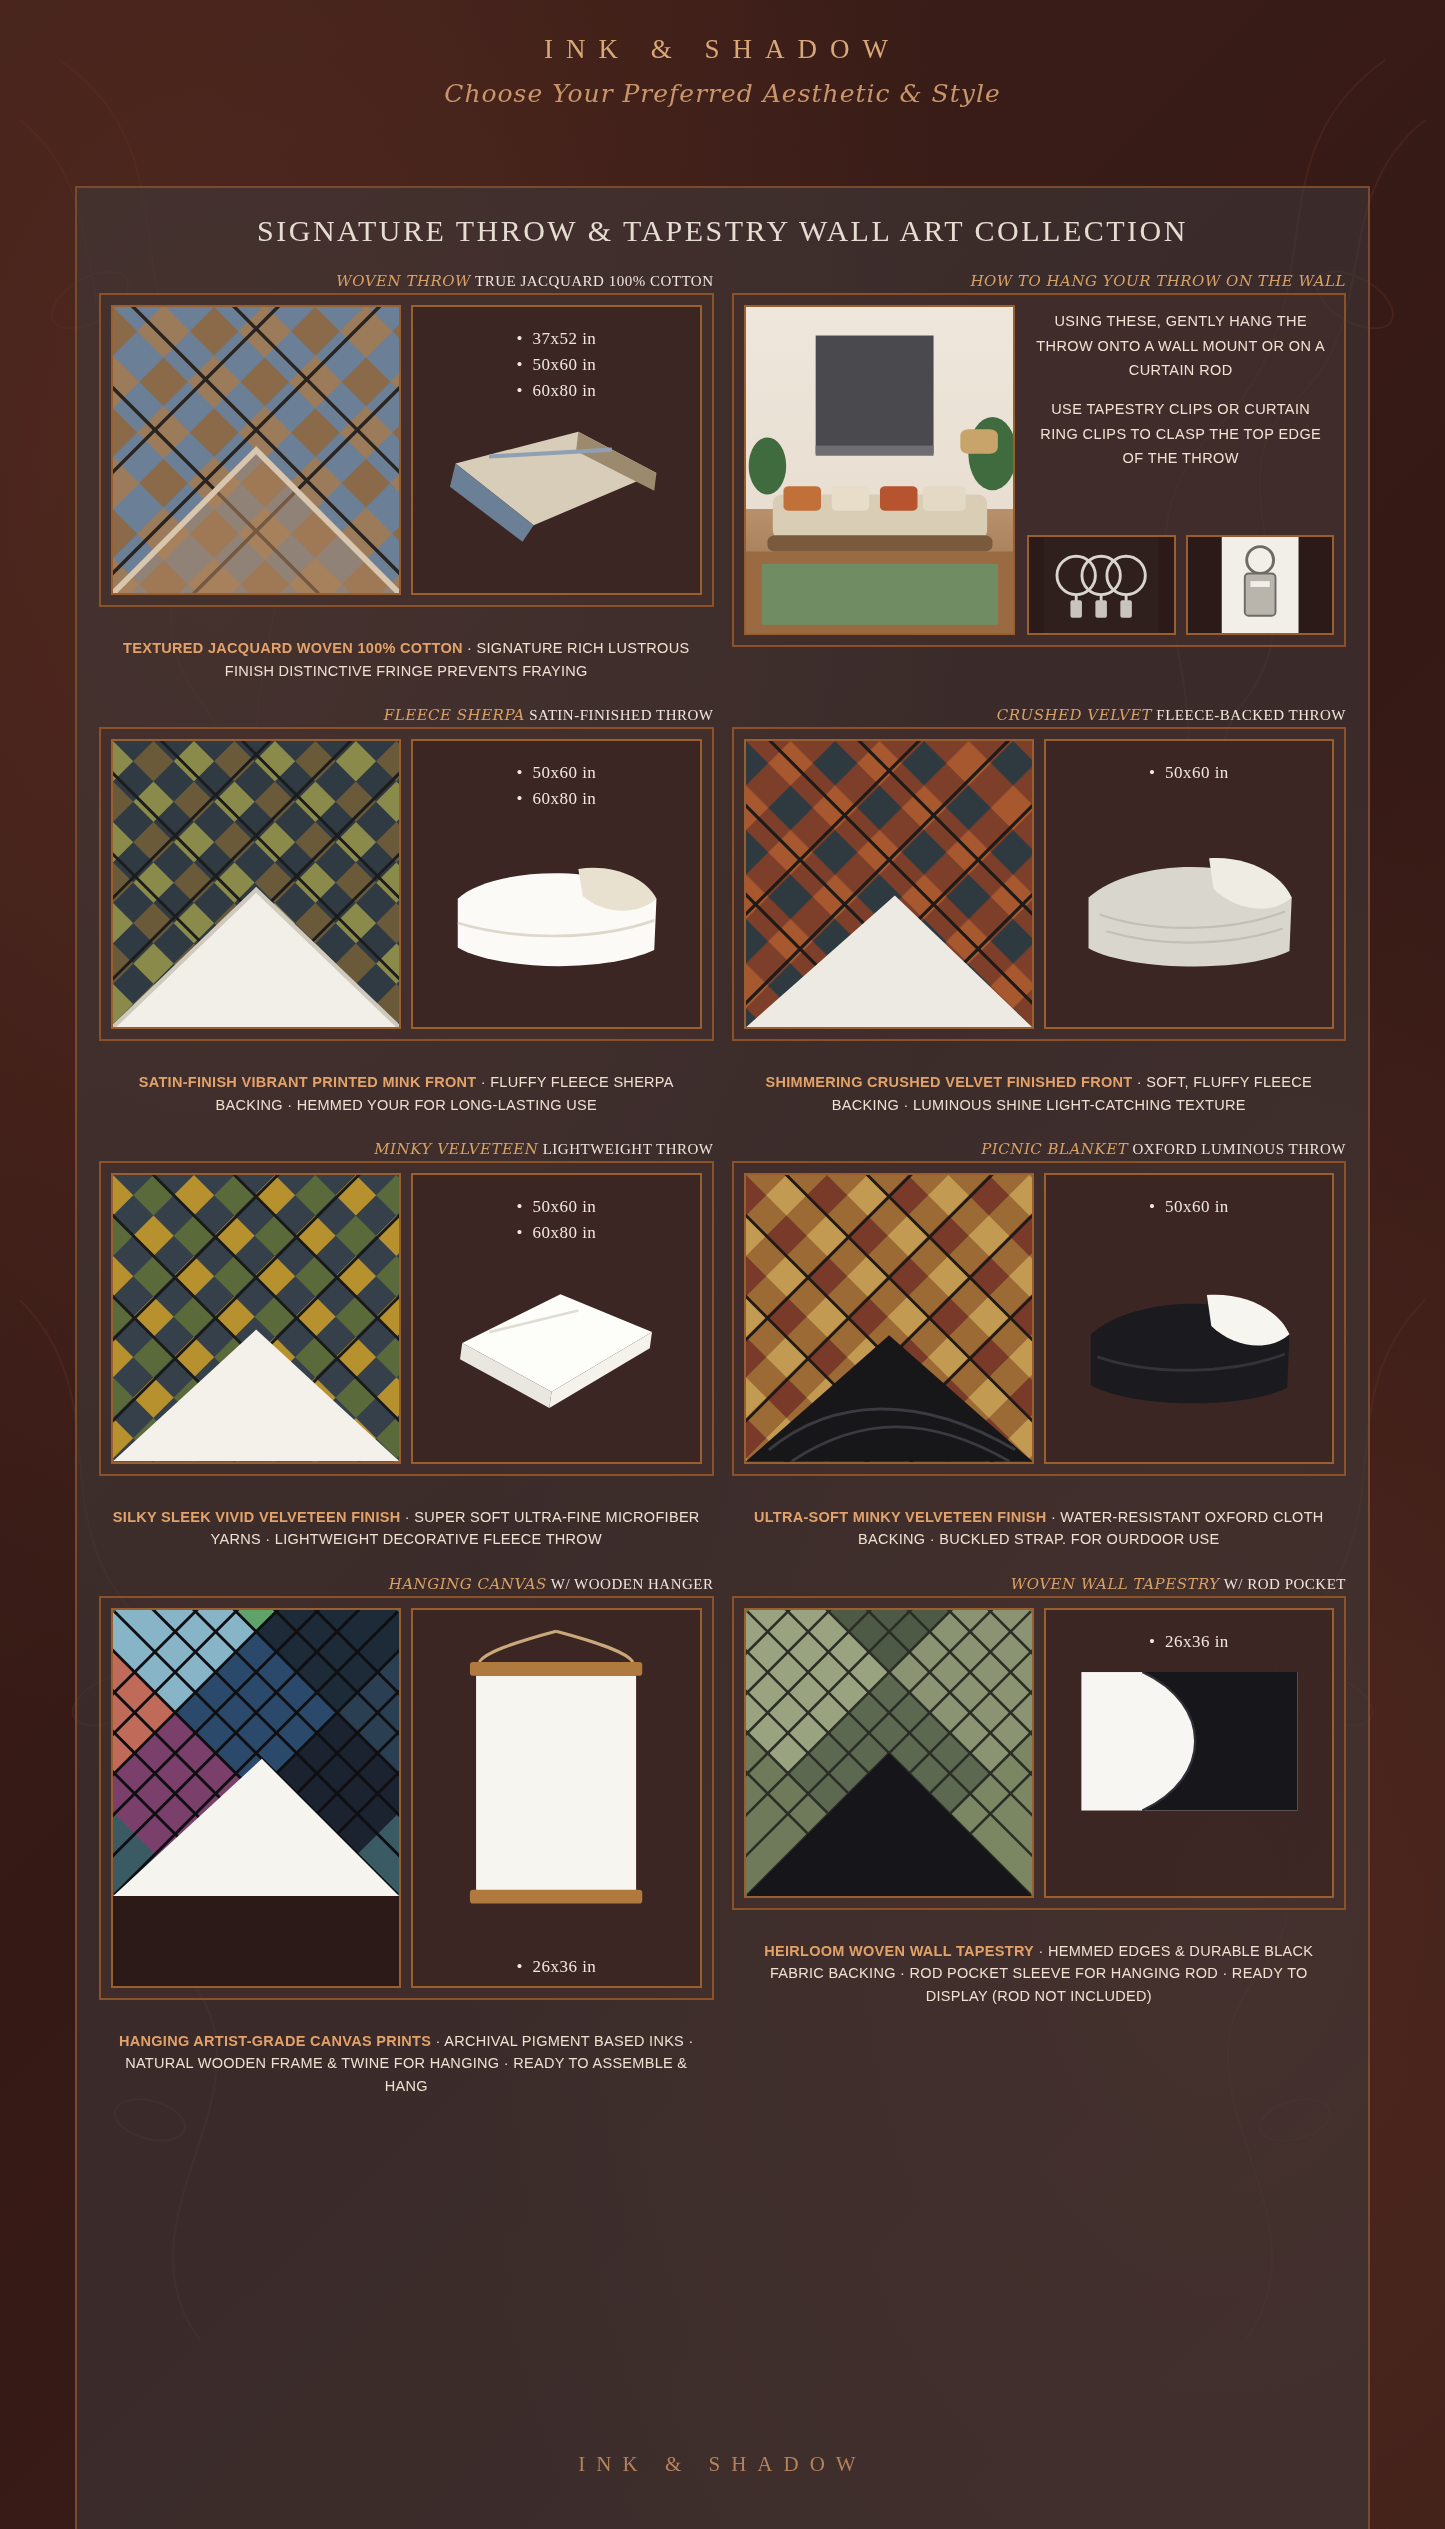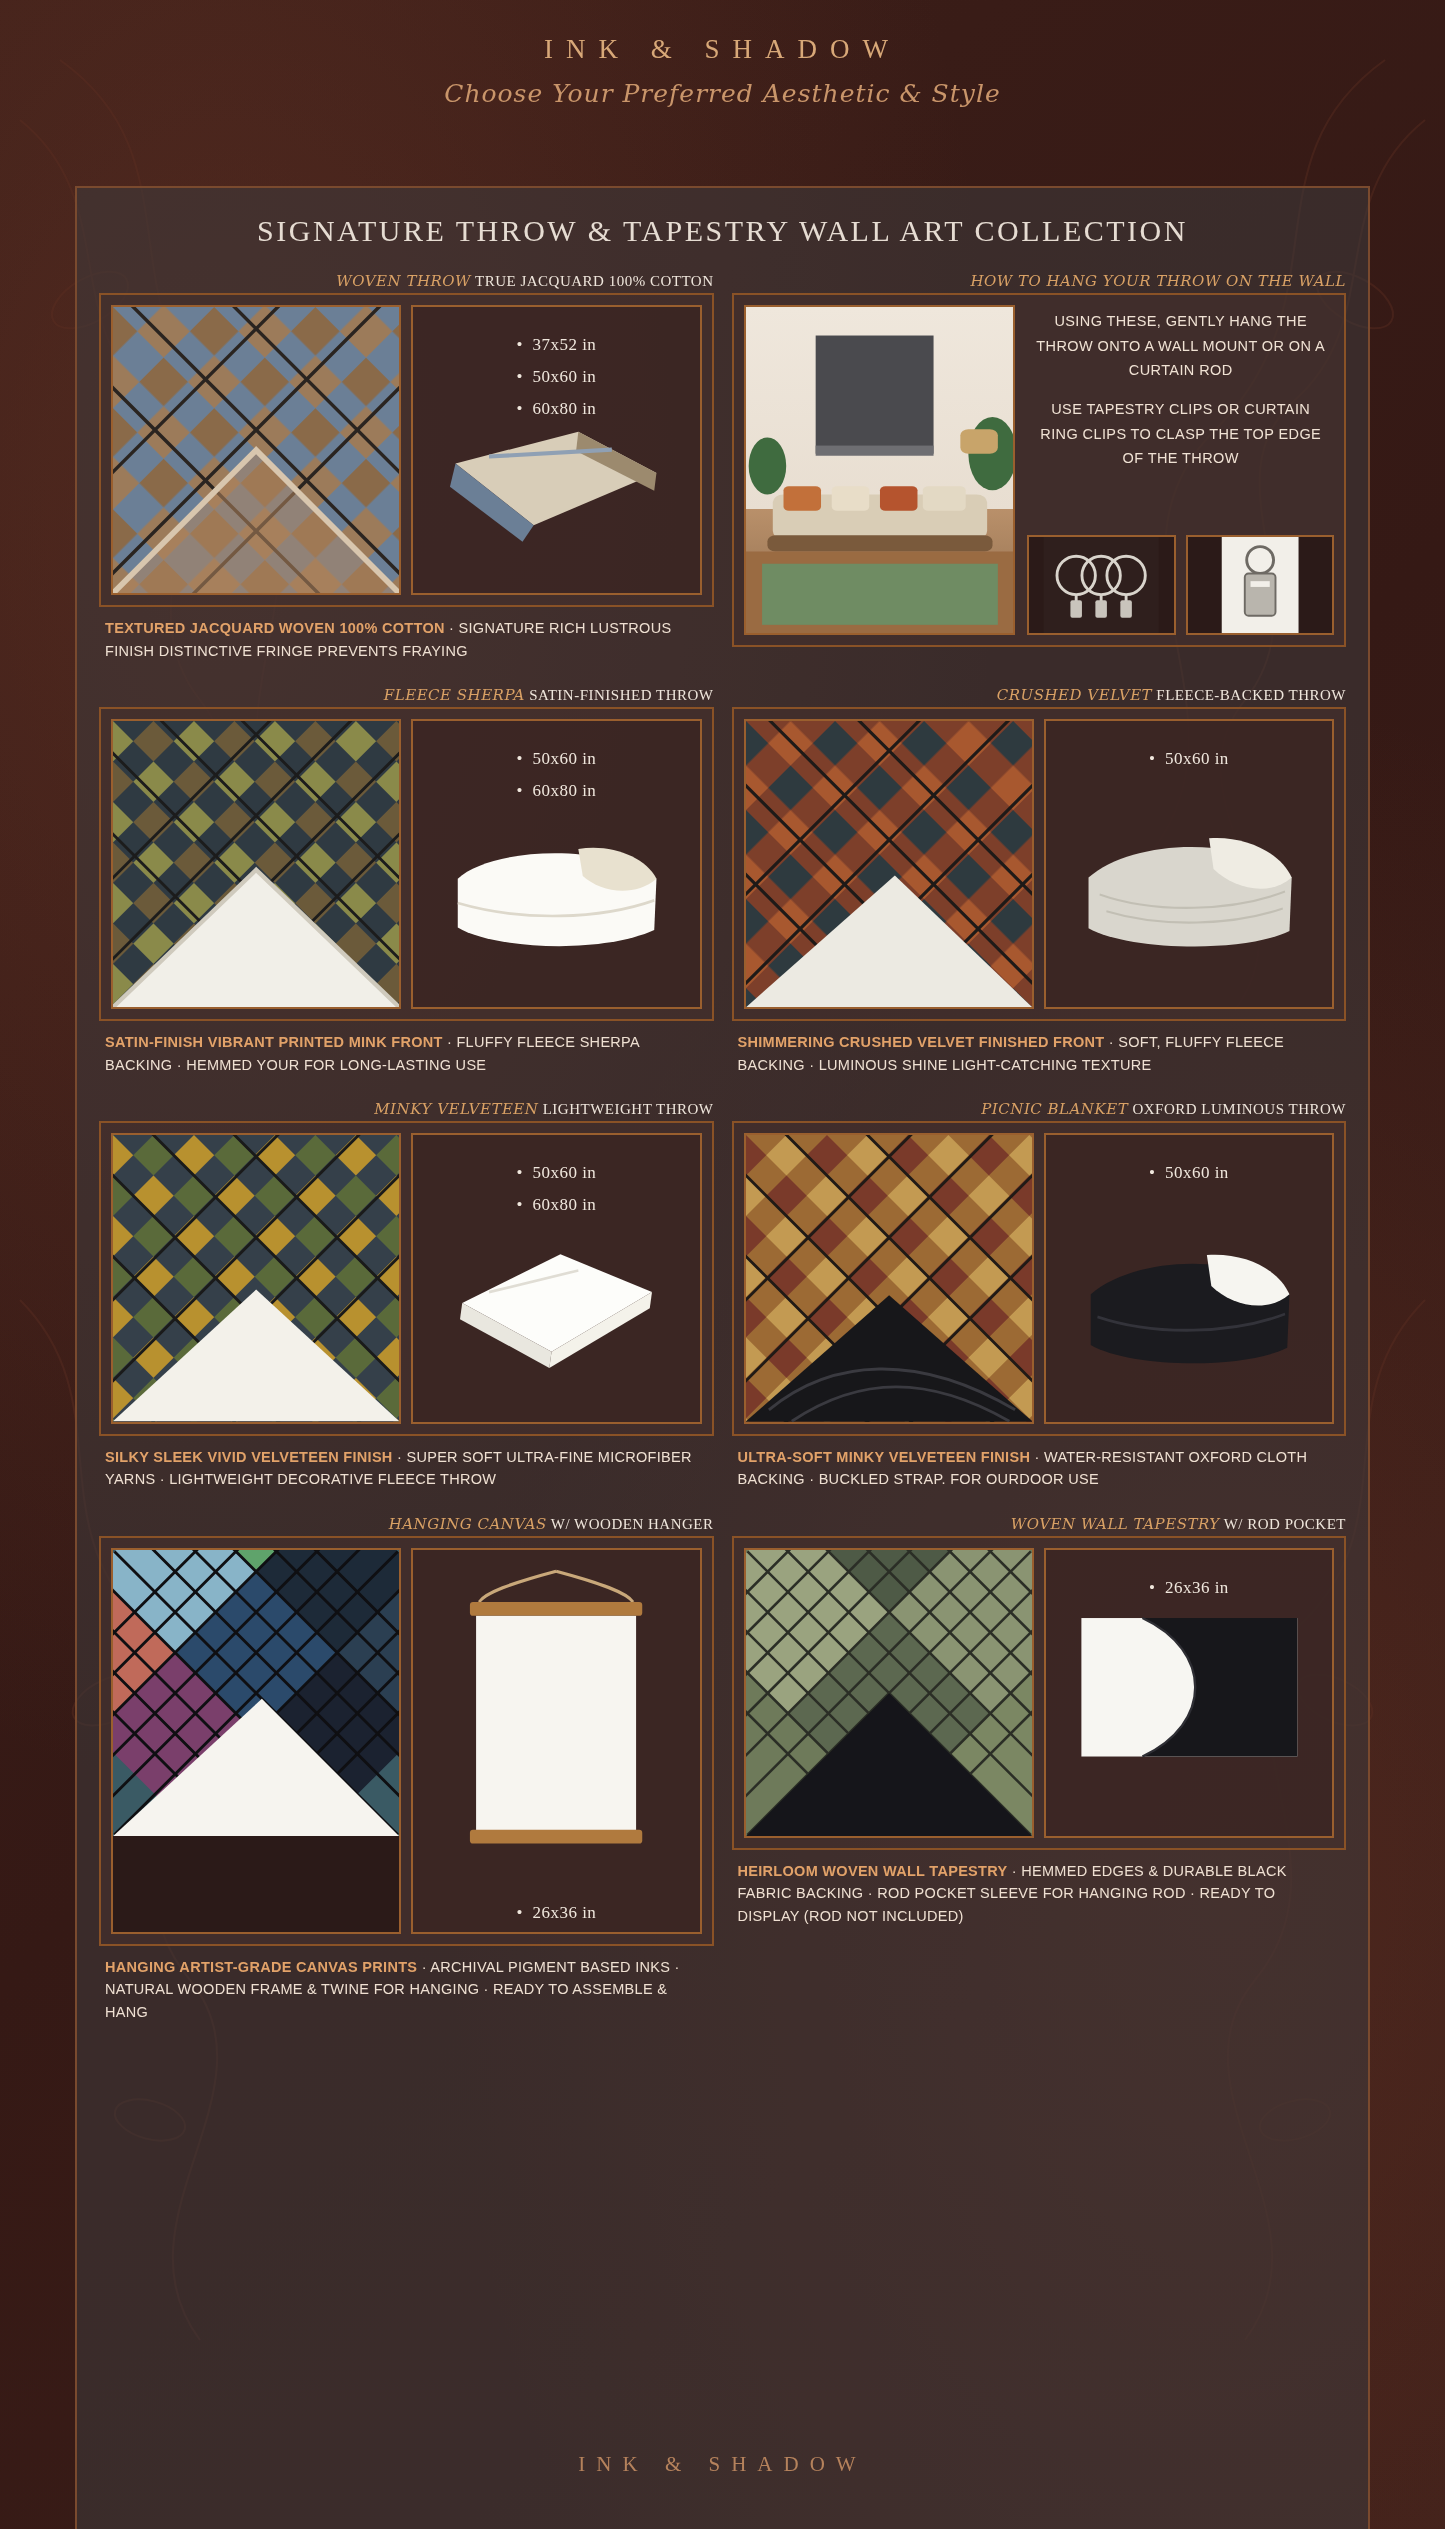--- a/index.html
+++ b/index.html
@@ -112,38 +112,39 @@
   .sizes {
     list-style: none;
     padding: 16px 0 6px 0;
     text-align: left;
     display: inline-block;
   }
   .sizes li {
     font-family: "Liberation Serif", serif;
     font-size: 17px;
     color: #f0e7dd;
-    margin: 12px 0 3px 0;
+    margin: 6px 0 3px 0;
     padding-left: 16px;
     position: relative;
     letter-spacing: 0.5px;
   }
   .sizes li:before {
     content: "•";
     position: absolute;
     left: 0;
     color: #f0e7dd;
   }
   .caption {
-    text-align: left;
+    text-align: center;
     font-size: 14.5px;
     line-height: 1.55;
     color: #efe0d2;
     padding: 10px 6px 4px 6px;
     letter-spacing: 0.3px;
+    margin-top: 20px;
   }
   .caption b { color: #e2a269; font-weight: bold; }
 
   
   .patch { position: absolute; inset: 0; }
   .blanket {
     position: absolute;
     left: 50%; top: 52%;
     transform: translate(-50%,-50%);
     width: 78%; height: 40%;

